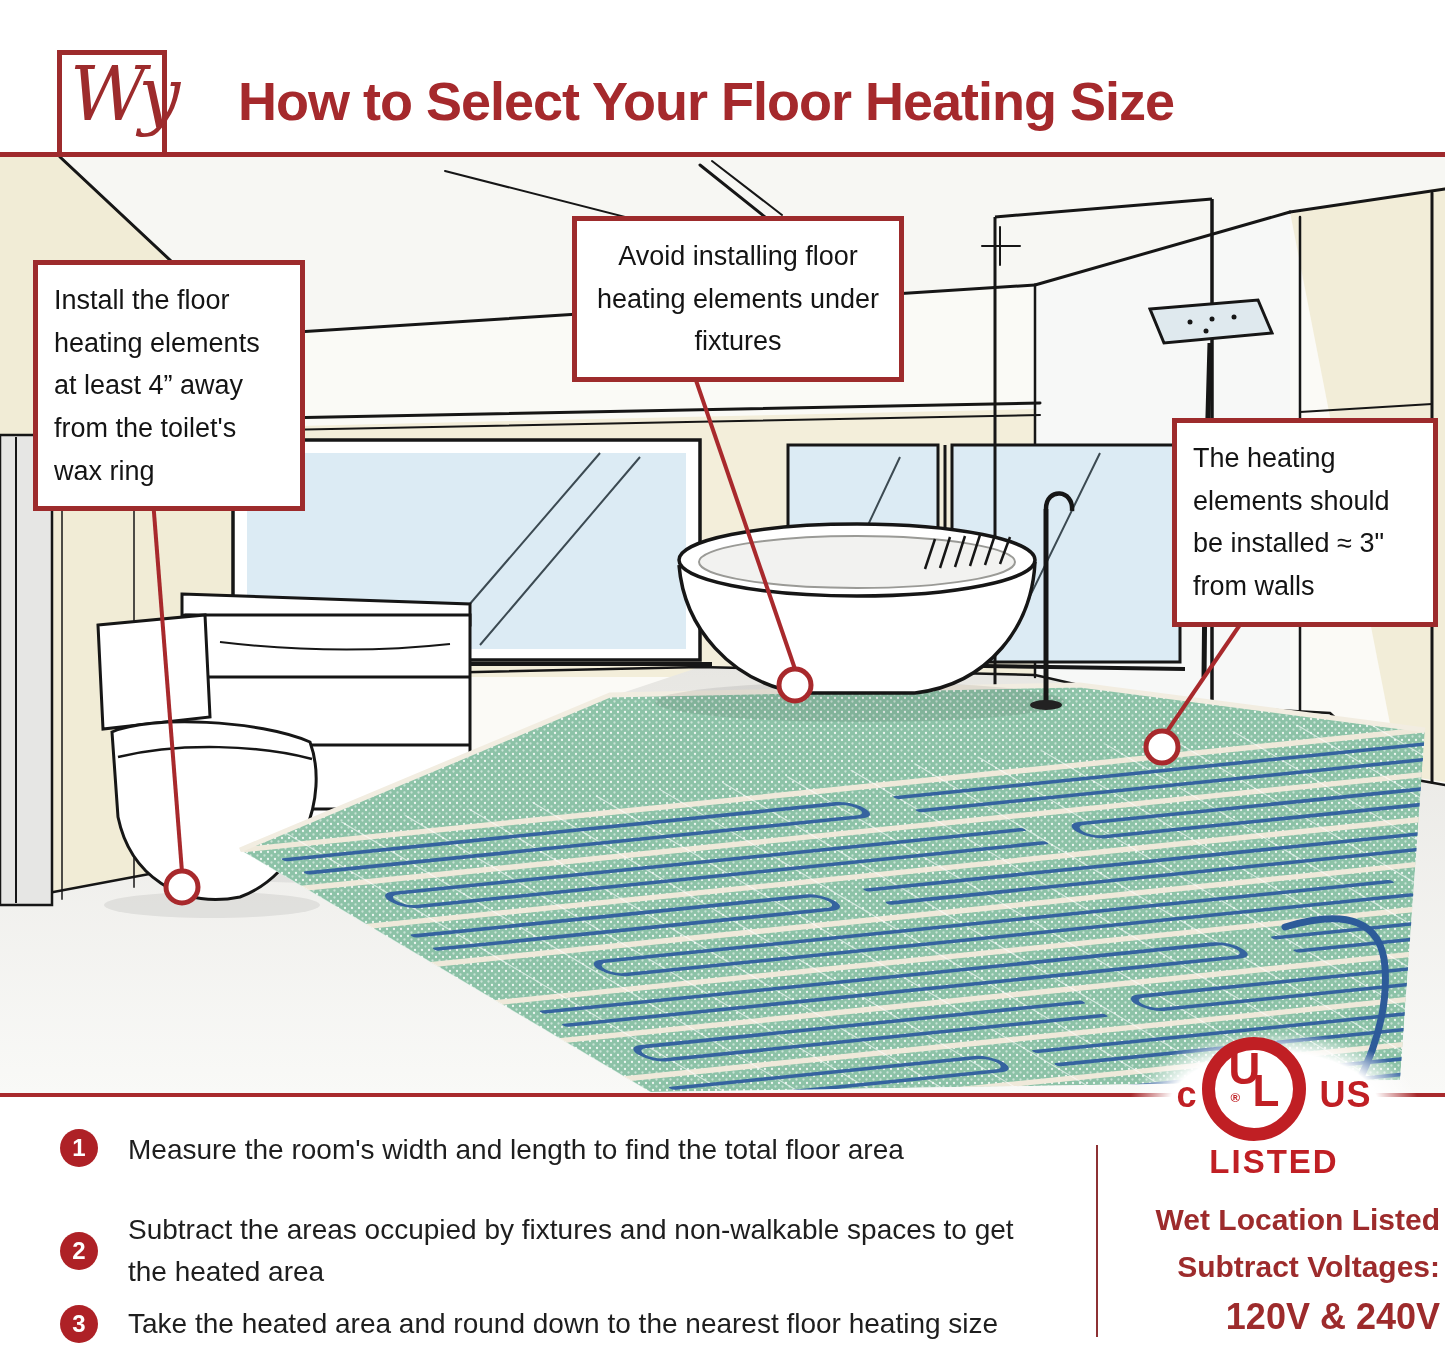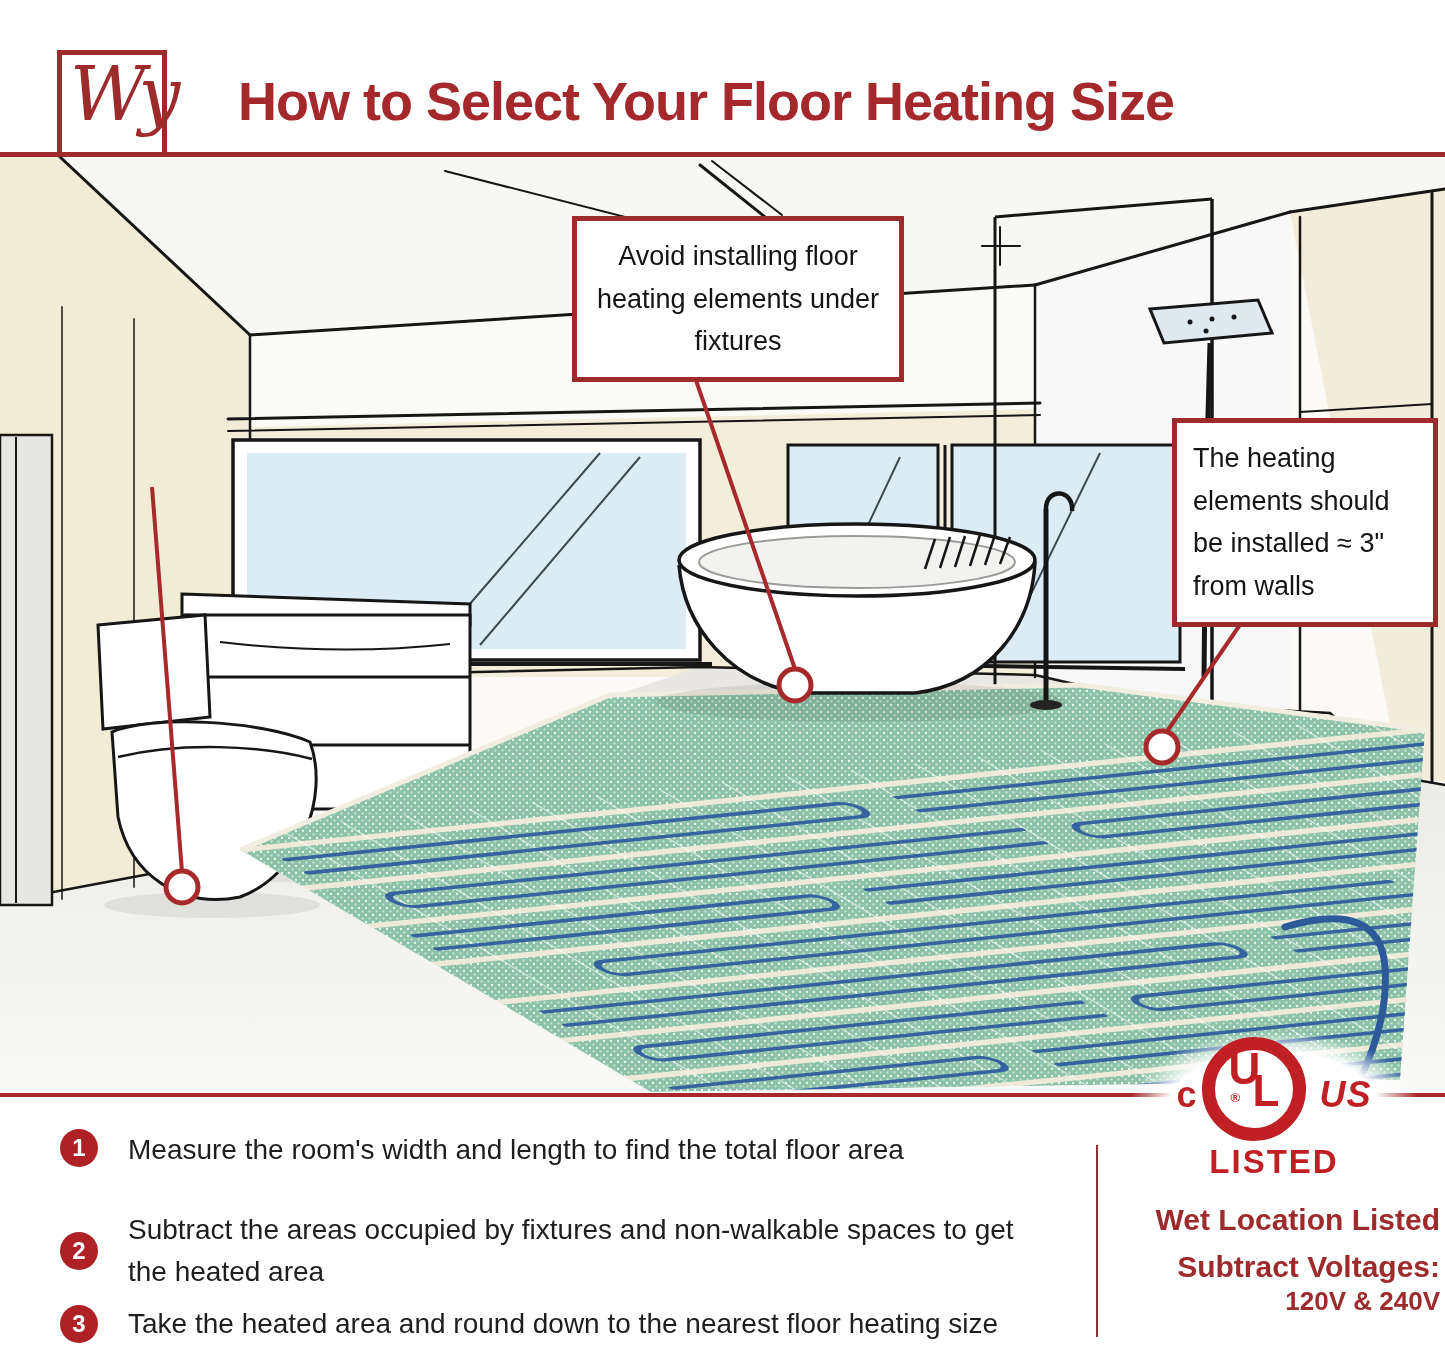--- a/index.html
+++ b/index.html
@@ -32,30 +32,30 @@
   .step-3{top:206px;align-items:center;}
 
   .divider{position:absolute;left:1096px;top:48px;width:2px;height:192px;background:#8d3134;}
 
   .cert{position:absolute;left:1105px;top:0;width:340px;height:255px;}
   .ul-badge{position:absolute;left:24px;top:-66px;width:290px;text-align:center;
             background:radial-gradient(closest-side,#ffffff 72%,rgba(255,255,255,0));padding:6px 0 2px;}
   .ul-row{display:flex;align-items:center;justify-content:center;}
   .ul-c,.ul-us{font-size:36px;font-weight:bold;color:#c01f24;}
   .ul-c{margin-right:5px;position:relative;top:6px;}
-  .ul-us{margin-left:14px;position:relative;top:6px;letter-spacing:1px;font-style:italic;}
+  .ul-us{margin-left:14px;position:relative;top:6px;letter-spacing:1px;}
   .ul-circle{position:relative;width:78px;height:78px;border:13px solid #c01f24;border-radius:50%;background:#fff;}
   .ul-u{position:absolute;left:14px;top:-6px;font-size:44px;font-weight:bold;color:#c01f24;}
   .ul-l{position:absolute;left:38px;top:16px;font-size:44px;font-weight:bold;color:#c01f24;}
   .ul-r{position:absolute;left:16px;top:40px;font-size:13px;font-weight:bold;color:#c01f24;}
   .ul-listed{margin-top:2px;font-size:33px;font-weight:bold;color:#c01f24;letter-spacing:2px;}
   .cert-texts{position:absolute;left:0;top:106px;width:335px;text-align:right;color:#9d2b2c;font-weight:bold;}
   .wet{font-size:30px;}
   .volt-label{margin-top:13px;font-size:30px;}
-  .volt-value{margin-top:2px;font-size:26px;}
+  .volt-value{margin-top:12px;font-size:36px;}
 </style>
 </head>
 <body>
 
 <div class="header">
   <div class="logo-box">
     <span>Wy</span>
   </div>
   <div class="page-title">How to Select Your Floor Heating Size</div>
 </div>
@@ -196,20 +196,23 @@
   <g>
     <line x1="152" y1="330" x2="182" y2="715" stroke="#a8292c" stroke-width="4"></line>
     <circle cx="182" cy="730" r="16" fill="#ffffff" stroke="#a8292c" stroke-width="5"></circle>
     <line x1="688" y1="200" x2="795" y2="512" stroke="#a8292c" stroke-width="4"></line>
     <circle cx="795" cy="528" r="16" fill="#ffffff" stroke="#a8292c" stroke-width="5"></circle>
     <line x1="1248" y1="456" x2="1166" y2="576" stroke="#a8292c" stroke-width="4"></line>
     <circle cx="1162" cy="590" r="16" fill="#ffffff" stroke="#a8292c" stroke-width="5"></circle>
   </g>
 </svg>
 
+  <div class="callout c-toilet">
+    <span>Install the floor heating elements at least 4” away from the toilet's wax ring</span>
+  </div>
   <div class="callout c-fixtures">
     <span>Avoid installing floor heating elements under fixtures</span>
   </div>
   <div class="callout c-walls">
     <span>The heating elements should be installed ≈ 3" from walls</span>
   </div>
 </div>
 
 <div class="bottom">
 

